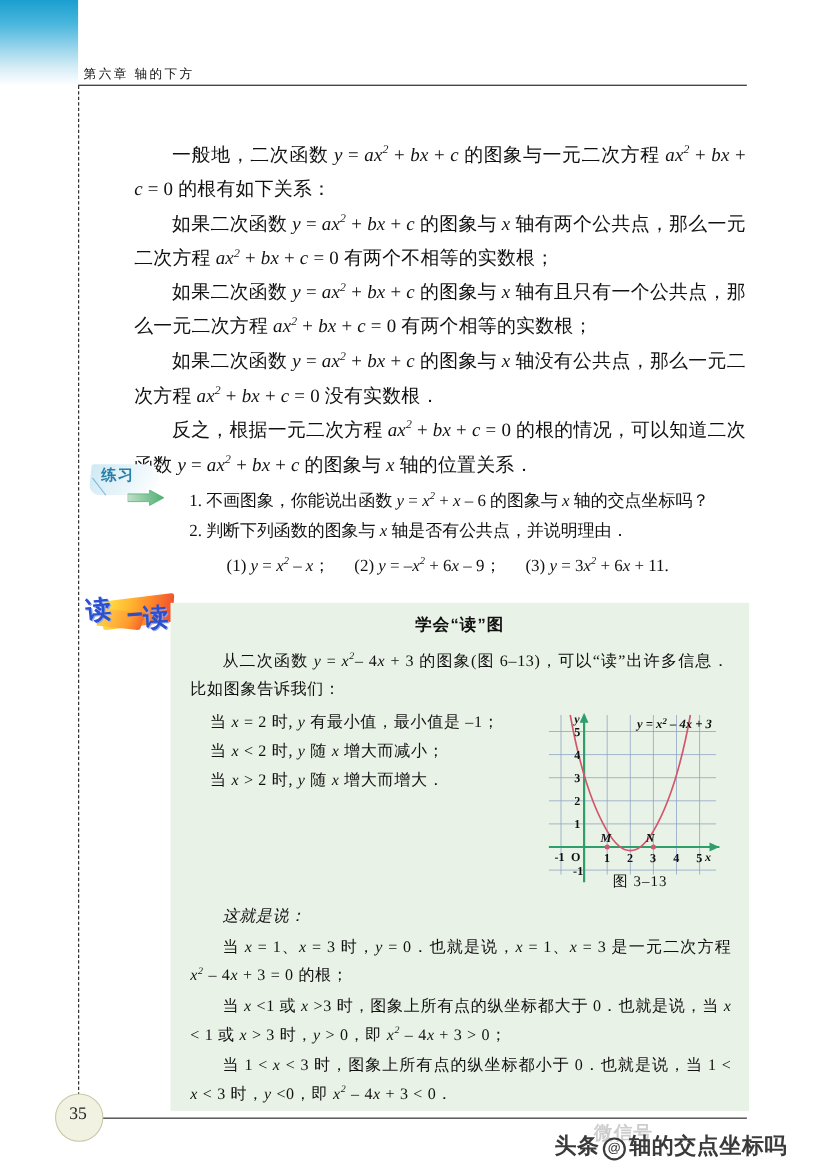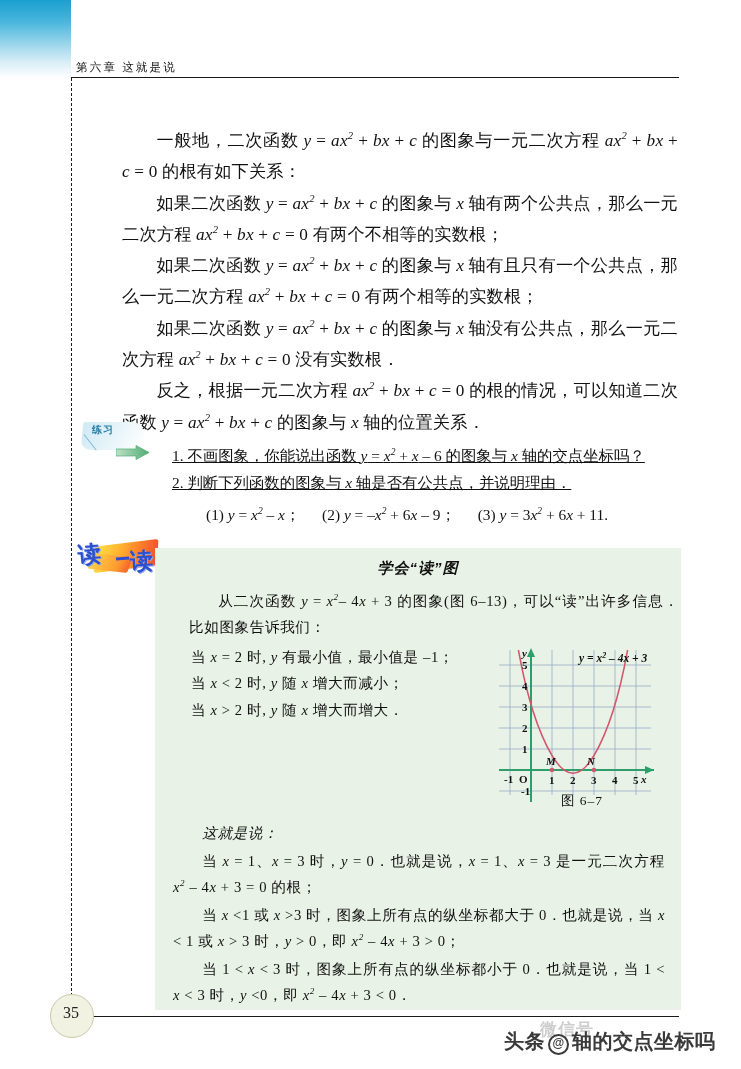--- a/index.html
+++ b/index.html
@@ -89,40 +89,40 @@
     position: absolute;
     left: 2px; top: 14px;
     width: 20px; height: 0;
     border-top: 1.6px solid #7fb8d4;
     transform: rotate(52deg);
     transform-origin: left center;
   }
   #lianxi-badge .lx-text {
     position: absolute;
     left: 10px; top: 3px;
-    font-size: 10px;
+    font-size: 14px;
     font-weight: 700;
     color: #2a7fa8;
     letter-spacing: 1px;
     font-family: "Liberation Sans", sans-serif;
   }
   #lianxi-badge .arrow {
     position: absolute;
     left: 34px; top: 25px;
     width: 34px; height: 15px;
   }
 
   #exercises {
     position: absolute;
     left: 172px; top: 443px;
     width: 510px;
     font-size: 15.4px;
     line-height: 26.5px;
   }
-  #exercises .ex-item { margin: 0; white-space: nowrap; text-decoration: underline; }
+  #exercises .ex-item { margin: 0; white-space: nowrap; }
   #exercises .ex-sub { margin: 6px; padding-left: 28px; white-space: nowrap; }
   #exercises .ex-sub .gap { display: inline-block; width: 18px; }
 
   
   #dudu-logo {
     position: absolute;
     left: 78px; top: 537px;
     width: 88px; height: 46px;
   }
   #dudu-logo .ribbon {
@@ -169,30 +169,29 @@
   #gb-title {
     position: absolute;
     left: 0; top: 11px;
     width: 526px;
     text-align: center;
     font-size: 15px;
     font-weight: 700;
     letter-spacing: 1px;
     font-family: "Liberation Sans", sans-serif;
     color: #111;
-    font-style: italic;
   }
   .gb-para {
     position: absolute;
     font-size: 14.6px;
     line-height: 26.4px;
     letter-spacing: 0.6px;
     color: #111;
   }
-  #gb-p1 { left: 18px; top: 40px; width: 490px; text-indent: 2em; text-align: justify; margin-left: 16px; }
+  #gb-p1 { left: 18px; top: 40px; width: 490px; text-indent: 2em; text-align: justify; }
   #gb-list { left: 36px; top: 96px; width: 300px; }
   #gb-list p { margin: 0; white-space: nowrap; }
   #gb-p2 { left: 18px; top: 188px; width: 300px; text-indent: 2em; text-align: justify; }
   #gb-p3 { left: 18px; top: 272px; width: 490px; text-indent: 2em; font-style: italic; }
   #gb-p4 { left: 18px; top: 300px; width: 492px; text-indent: 2em; text-align: justify; }
   #gb-p5 { left: 18px; top: 354px; width: 492px; text-indent: 2em; text-align: justify; }
   #gb-p6 { left: 18px; top: 408px; width: 492px; text-indent: 2em; text-align: justify; }
 
   
   #figure {
@@ -271,21 +270,21 @@
 </style>
 </head>
 <body>
 
 <div id="blue-corner"></div>
 
 <div id="header-rule"></div>
 <div id="footer-rule"></div>
 <div id="dashed-left"></div>
 
-<div id="running-head">第六章  这就是说</div>
+<div id="running-head">第六章  轴的下方</div>
 
 <div id="body-col">
   <p class="para">
     一般地，二次函数 <span class="m">y</span> = <span class="m">ax<sup>2</sup></span> + <span class="m">bx</span> + <span class="m">c</span> 的图象与一元二次方程 <span class="m">ax<sup>2</sup></span> + <span class="m">bx</span> + <span class="m">c</span> = 0 的根有如下关系：
   </p>
   <p class="para">
     如果二次函数 <span class="m">y</span> = <span class="m">ax<sup>2</sup></span> + <span class="m">bx</span> + <span class="m">c</span> 的图象与 <span class="m">x</span> 轴有两个公共点，那么一元二次方程 <span class="m">ax<sup>2</sup></span> + <span class="m">bx</span> + <span class="m">c</span> = 0 有两个不相等的实数根；
   </p>
   <p class="para">
     如果二次函数 <span class="m">y</span> = <span class="m">ax<sup>2</sup></span> + <span class="m">bx</span> + <span class="m">c</span> 的图象与 <span class="m">x</span> 轴有且只有一个公共点，那么一元二次方程 <span class="m">ax<sup>2</sup></span> + <span class="m">bx</span> + <span class="m">c</span> = 0 有两个相等的实数根；
@@ -420,21 +419,21 @@
 
       <text x="55" y="121" font-style="italic" font-weight="bold">M</text>
       <text x="96" y="121" font-style="italic" font-weight="bold">N</text>
     </g>
 
     <text x="88" y="18" font-family="Liberation Serif, serif" font-size="11.5" font-weight="bold" font-style="italic" fill="#111">
       y = x<tspan font-size="8" dy="-4">2</tspan><tspan dy="4"> – 4x + 3</tspan>
     </text>
   </svg>
 
-  <div id="fig-caption">图 6–7</div>
+  <div id="fig-caption">图 3–13</div>
 </div>
 
 <div id="page-num-wrap">
   <div class="disc"></div>
   <div class="num">35</div>
 </div>
 
 <div id="watermark">
   <div id="wm-sub">微信号</div>
   <div id="wm-main">

